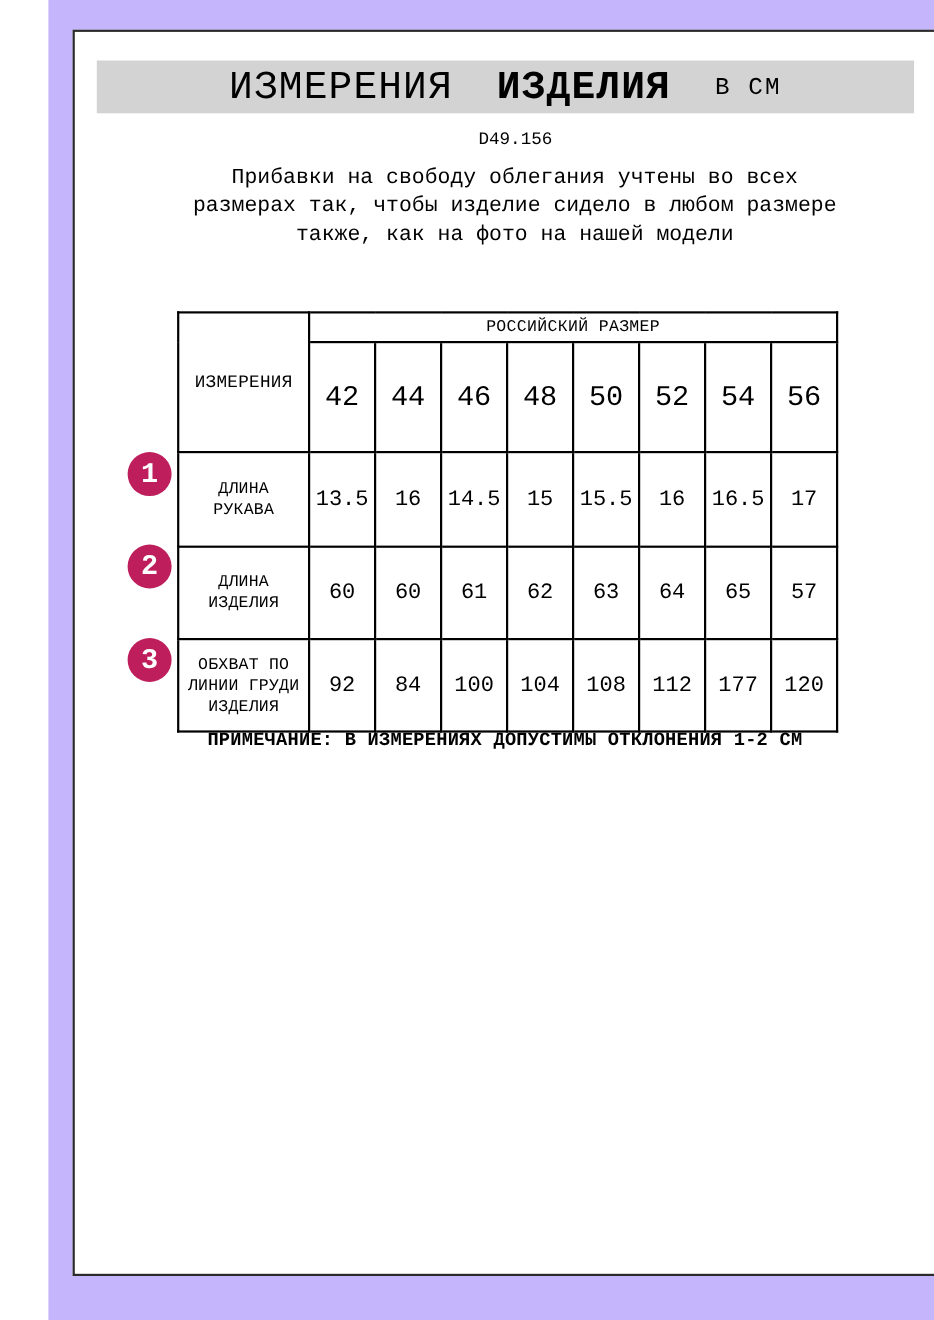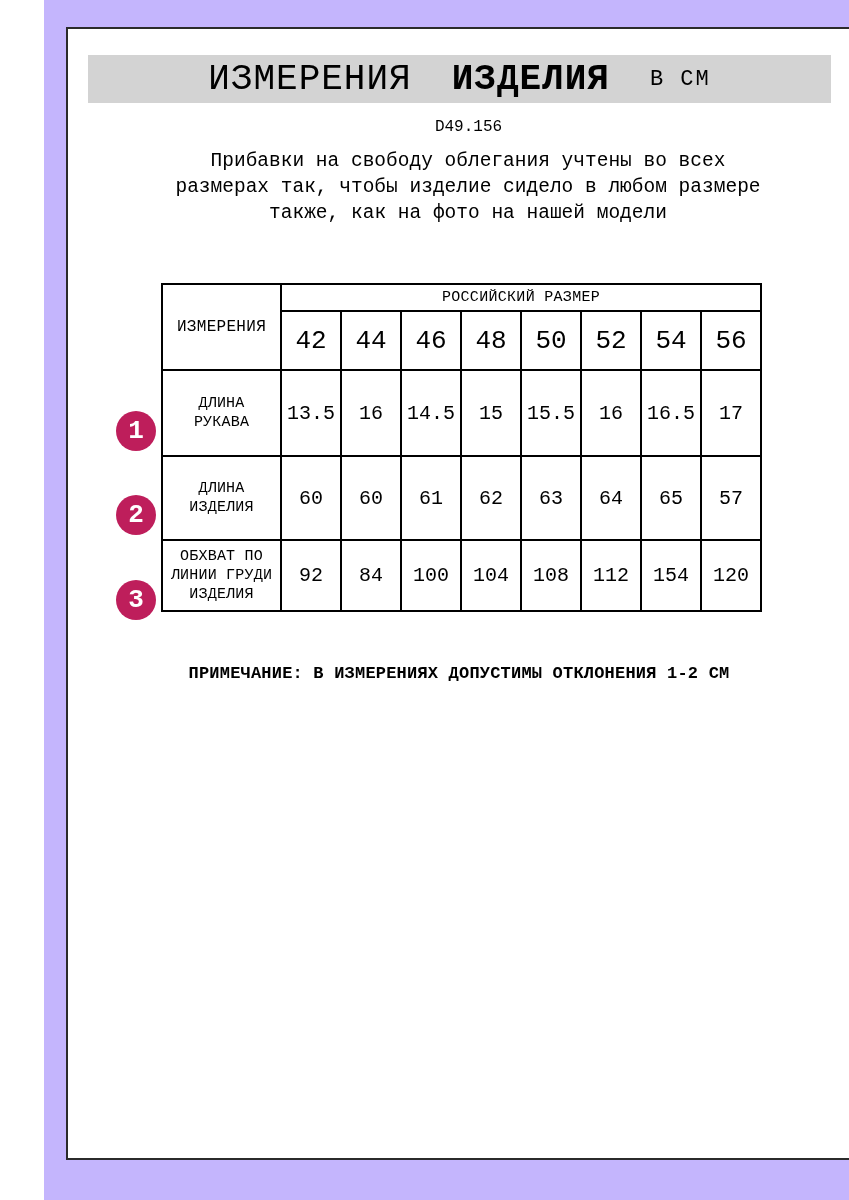--- a/index.html
+++ b/index.html
@@ -80,21 +80,21 @@
       <col style="width:60px">
         <col style="width:60px">
         <col style="width:60px">
         <col style="width:60px">
     </colgroup>
     <tbody>
         <tr style="height:21px">
       <td class="corner-cell" rowspan="2">ИЗМЕРЕНИЯ</td>
       <td class="group-cell" colspan="8">РОССИЙСКИЙ РАЗМЕР</td>
     </tr>
-    <tr style="height:59px">
+    <tr style="height:100px">
       <td class="size-cell">42</td>
       <td class="size-cell">44</td>
       <td class="size-cell">46</td>
       <td class="size-cell">48</td>
       <td class="size-cell">50</td>
       <td class="size-cell">52</td>
       <td class="size-cell">54</td>
       <td class="size-cell">56</td>
     </tr>
     <tr style="height:86px">
@@ -117,33 +117,33 @@
       </td>
       <td class="value-cell">60</td>
       <td class="value-cell">60</td>
       <td class="value-cell">61</td>
       <td class="value-cell">62</td>
       <td class="value-cell">63</td>
       <td class="value-cell">64</td>
       <td class="value-cell">65</td>
       <td class="value-cell">57</td>
     </tr>
-    <tr style="height:71px">
+    <tr style="height:84px">
       <td class="label-cell">
         <span>ОБХВАТ ПО</span>
         <span>ЛИНИИ ГРУДИ</span>
         <span>ИЗДЕЛИЯ</span>
       </td>
       <td class="value-cell">92</td>
       <td class="value-cell">84</td>
       <td class="value-cell">100</td>
       <td class="value-cell">104</td>
       <td class="value-cell">108</td>
       <td class="value-cell">112</td>
-      <td class="value-cell">154</td>
+      <td class="value-cell">177</td>
       <td class="value-cell">120</td>
     </tr>
   </tbody>
     </table>
 
   <div class="badge badge-1" style="background: rgb(190, 30, 91);">1</div>
   <div class="badge badge-2" style="background: rgb(190, 30, 91);">2</div>
   <div class="badge badge-3" style="background: rgb(190, 30, 91);">3</div>
 
   <div class="note">ПРИМЕЧАНИЕ: В ИЗМЕРЕНИЯХ ДОПУСТИМЫ ОТКЛОНЕНИЯ 1-2 СМ</div>

